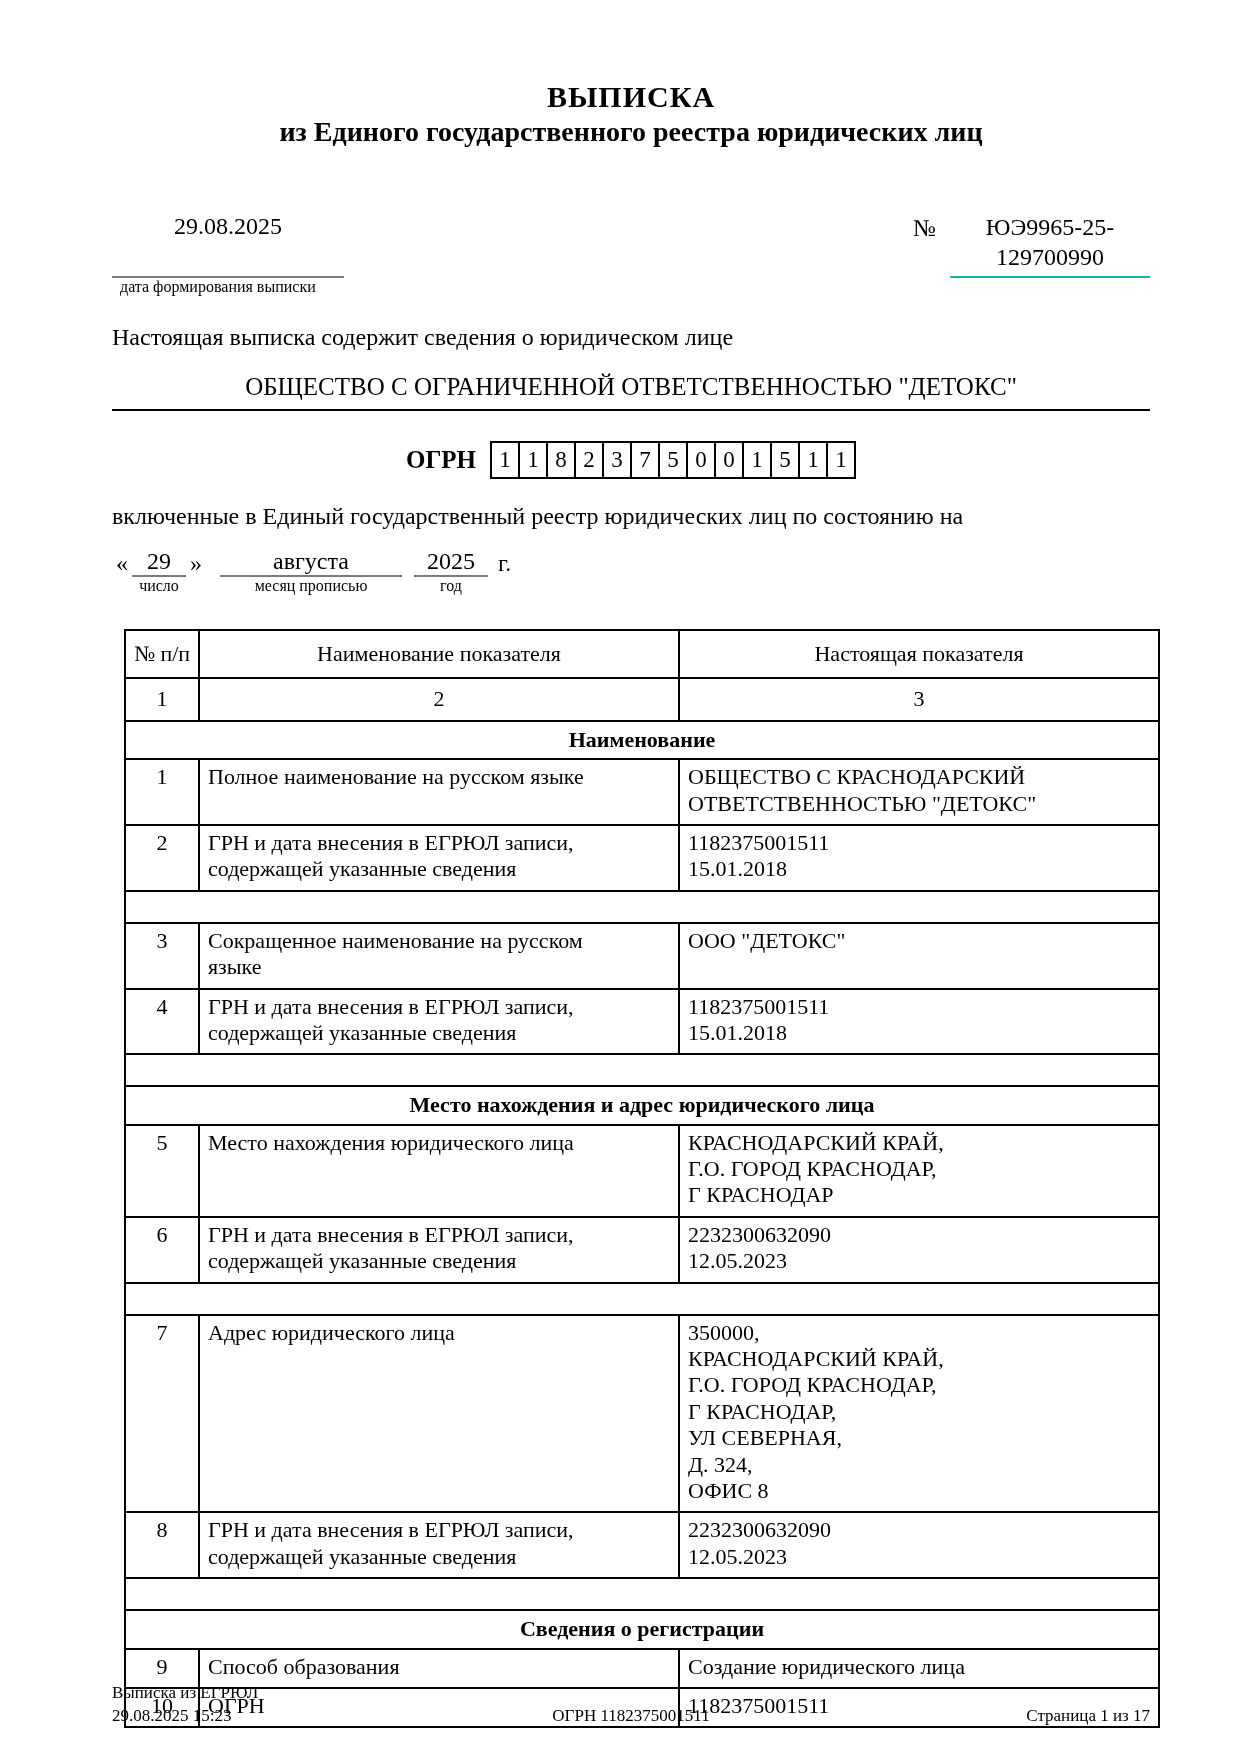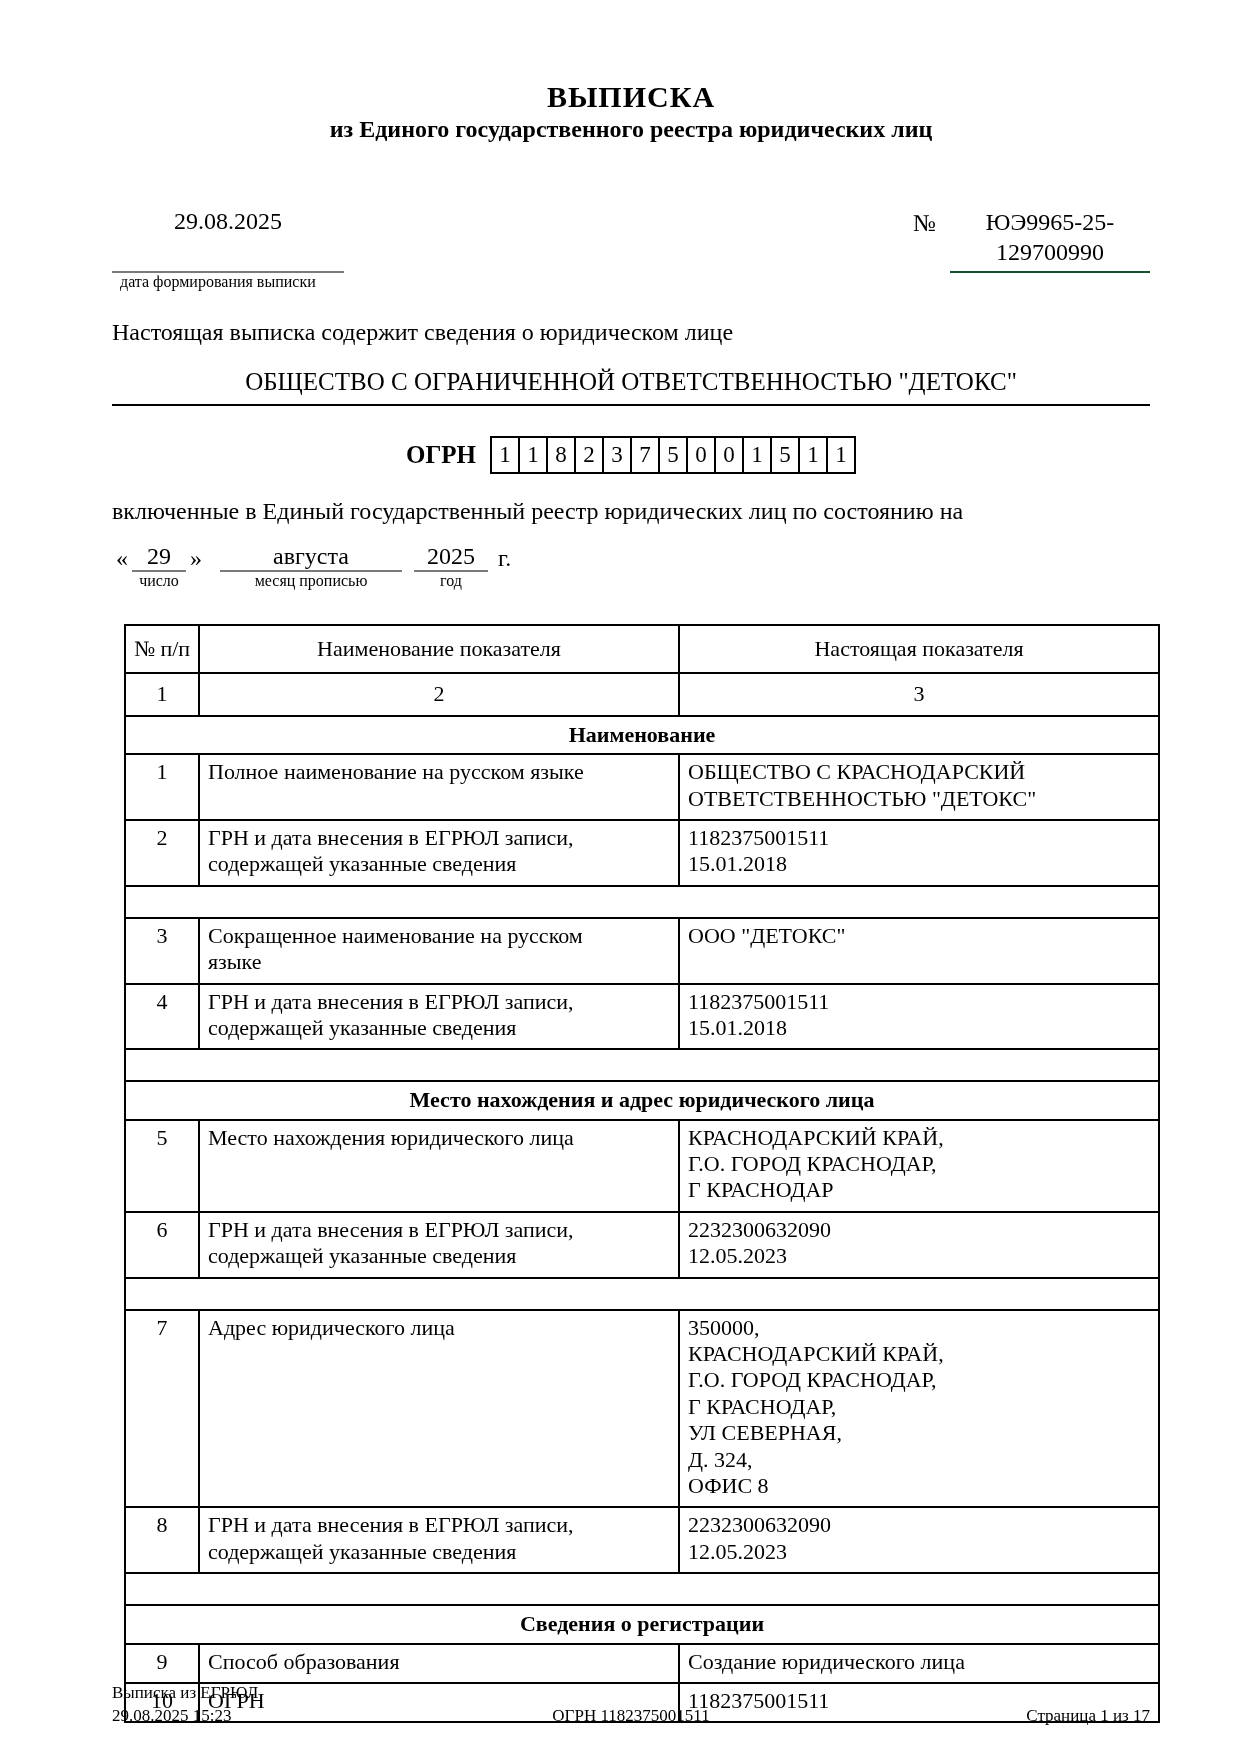--- a/index.html
+++ b/index.html
@@ -18,21 +18,21 @@
   .doc-title {
     text-align: center;
     font-weight: bold;
     font-size: 30px;
     letter-spacing: 1px;
     margin: 0 0 2px 0;
   }
   .doc-subtitle {
     text-align: center;
     font-weight: bold;
-    font-size: 24px;
+    font-size: 28px;
     margin: 0;
   }
   
   .head-row {
     margin-top: 65px;
     display: flex;
     justify-content: space-between;
     align-items: center;
   }
   .blank-field { position: relative; }
@@ -44,21 +44,21 @@
     padding-bottom: 36px;
   }
   .num-group { display: flex; align-items: flex-start; }
   .num-sign { font-size: 24px; margin-right: 14px; padding-top: 2px; }
   .num-field {
     width: 200px;
     text-align: center;
     font-size: 24px;
     line-height: 1.22;
     white-space: pre-line;
-    border-bottom: 2px solid #14532d;
+    border-bottom: 2px solid #14b8a6;
     padding-bottom: 4px;
   }
   .field-caption {
     position: absolute;
     top: 100%;
     left: 0;
     width: 100%;
     font-size: 16px;
     padding-top: 2px;
     white-space: nowrap;

